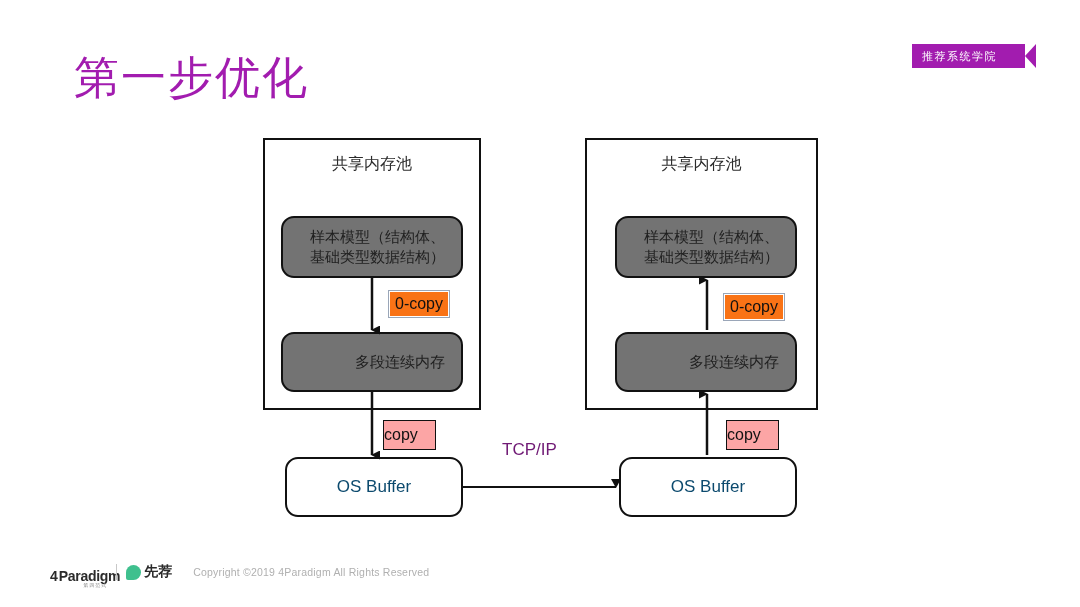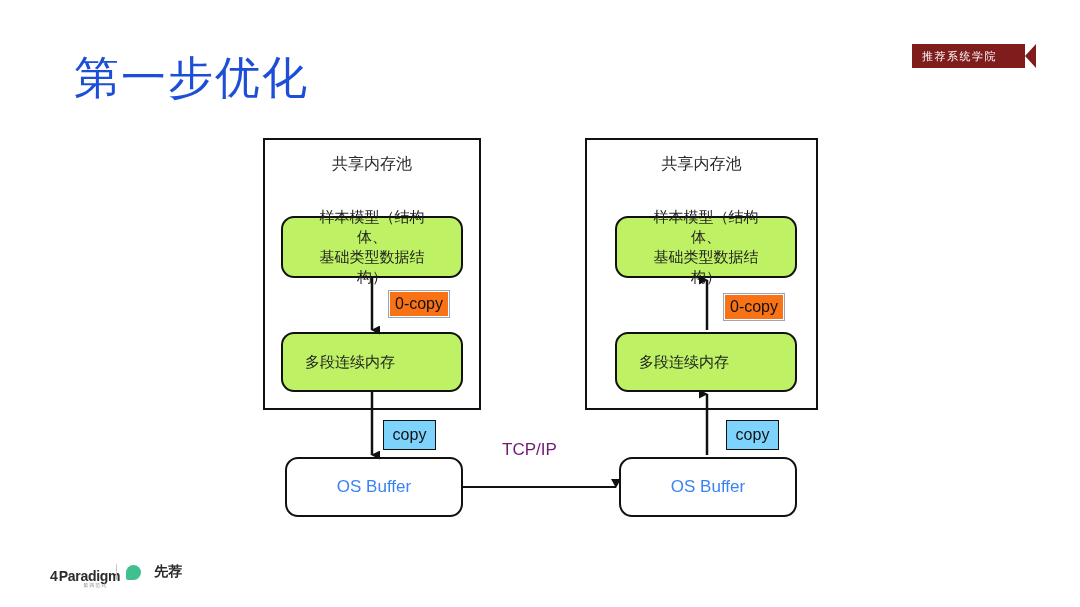--- a/index.html
+++ b/index.html
@@ -17,33 +17,33 @@
   }
 
   
   .slide-title {
     position: absolute;
     left: 74px;
     top: 48px;
     font-size: 45px;
     font-weight: 400;
     letter-spacing: 2px;
-    color: #1d4ed8;
+    color: #a21caf;
     font-family: "DejaVu Sans", "Liberation Sans", sans-serif;
     white-space: nowrap;
   }
 
   
   .ribbon {
     position: absolute;
     left: 912px;
     top: 44px;
     height: 24px;
     width: 124px;
-    background: #7f1d1d;
+    background: #a21caf;
     display: flex;
     align-items: center;
     justify-content: flex-start;
     padding-left: 10px;
     box-sizing: border-box;
     clip-path: polygon(0 0, 100% 0, 100% 100%, 0 100%, 0 100%);
   }
   .ribbon-notch {
     position: absolute;
     right: 0;
@@ -91,31 +91,31 @@
     font-size: 16px;
     color: #2b2b2b;
     font-family: "DejaVu Sans", "Liberation Sans", sans-serif;
   }
 
   
   .rbox {
     position: absolute;
     border: 2px solid #111111;
     border-radius: 13px;
-    background: #bef264;
-    box-sizing: border-box;
-    display: flex;
-    align-items: center;
-    justify-content: flex-start;
+    background: #737373;
+    box-sizing: border-box;
+    display: flex;
+    align-items: center;
+    justify-content: flex-end;
     text-align: center;
     font-size: 15px;
     line-height: 1.35;
     color: #1f1f1f;
     font-family: "DejaVu Sans", "Liberation Sans", sans-serif;
-    padding: 2px 22px;
+    padding: 2px 16px;
   }
   .rbox .two-line { display: block; }
 
   
   .sample-left { left: 281px; top: 216px; width: 182px; height: 62px; }
   .mem-left    { left: 281px; top: 332px; width: 182px; height: 60px; }
   
   .sample-right { left: 615px; top: 216px; width: 182px; height: 62px; }
   .mem-right    { left: 615px; top: 332px; width: 182px; height: 60px; }
 
@@ -123,21 +123,21 @@
   .osbuf {
     position: absolute;
     border: 2px solid #111111;
     border-radius: 13px;
     background: #ffffff;
     box-sizing: border-box;
     display: flex;
     align-items: center;
     justify-content: center;
     font-size: 17px;
-    color: #3b82f6;
+    color: #0c4a6e;
     font-family: "Liberation Sans", "DejaVu Sans", sans-serif;
   }
   .osbuf-left  { left: 285px; top: 457px; width: 178px; height: 60px; }
   .osbuf-right { left: 619px; top: 457px; width: 178px; height: 60px; }
 
   
   .zerocopy {
     position: absolute;
     background: #f97316;
     border: 1px solid #9aa6b8;
@@ -149,28 +149,28 @@
     align-items: center;
     justify-content: center;
     box-sizing: border-box;
   }
   .zerocopy-left  { left: 388px; top: 290px; width: 62px; height: 28px; }
   .zerocopy-right { left: 723px; top: 293px; width: 62px; height: 28px; }
 
   
   .copytag {
     position: absolute;
-    background: #7dd3fc;
+    background: #fca5a5;
     border: 1.5px solid #111111;
     font-size: 16px;
     color: #111111;
     font-family: "Liberation Sans", "DejaVu Sans", sans-serif;
     display: flex;
     align-items: center;
-    justify-content: center;
+    justify-content: flex-start;
     box-sizing: border-box;
   }
   .copytag-left  { left: 383px; top: 420px; width: 53px; height: 30px; }
   .copytag-right { left: 726px; top: 420px; width: 53px; height: 30px; }
 
   
   .tcpip {
     position: absolute;
     left: 502px;
     top: 440px;
@@ -240,21 +240,20 @@
     width: 15px;
     height: 15px;
     border-radius: 50% 50% 50% 2px;
     background: #3fc08e;
   }
   .xj-text {
     font-size: 14px;
     font-weight: bold;
     color: #2b2b2b;
     font-family: "DejaVu Sans", sans-serif;
-    margin-left: 10px;
   }
   .copyright {
     font-size: 10.5px;
     color: #b0b0b0;
     margin-left: 12px;
     letter-spacing: 0.2px;
     font-family: "Liberation Sans", sans-serif;
     white-space: nowrap;
   }
 </style>
@@ -355,13 +354,14 @@
   <div class="logo-4p">
     <span class="mark">4</span>
     <span class="wordmark">Paradigm</span>
     <span class="sub">第四范式</span>
   </div>
   <div class="logo-divider"></div>
   <div class="logo-xj">
     <span class="xj-icon"></span>
     <span class="xj-text">先荐</span>
   </div>
+  <div class="copyright">Copyright ©2019 4Paradigm All Rights Reserved</div>
 </div>
 
 </body></html>

